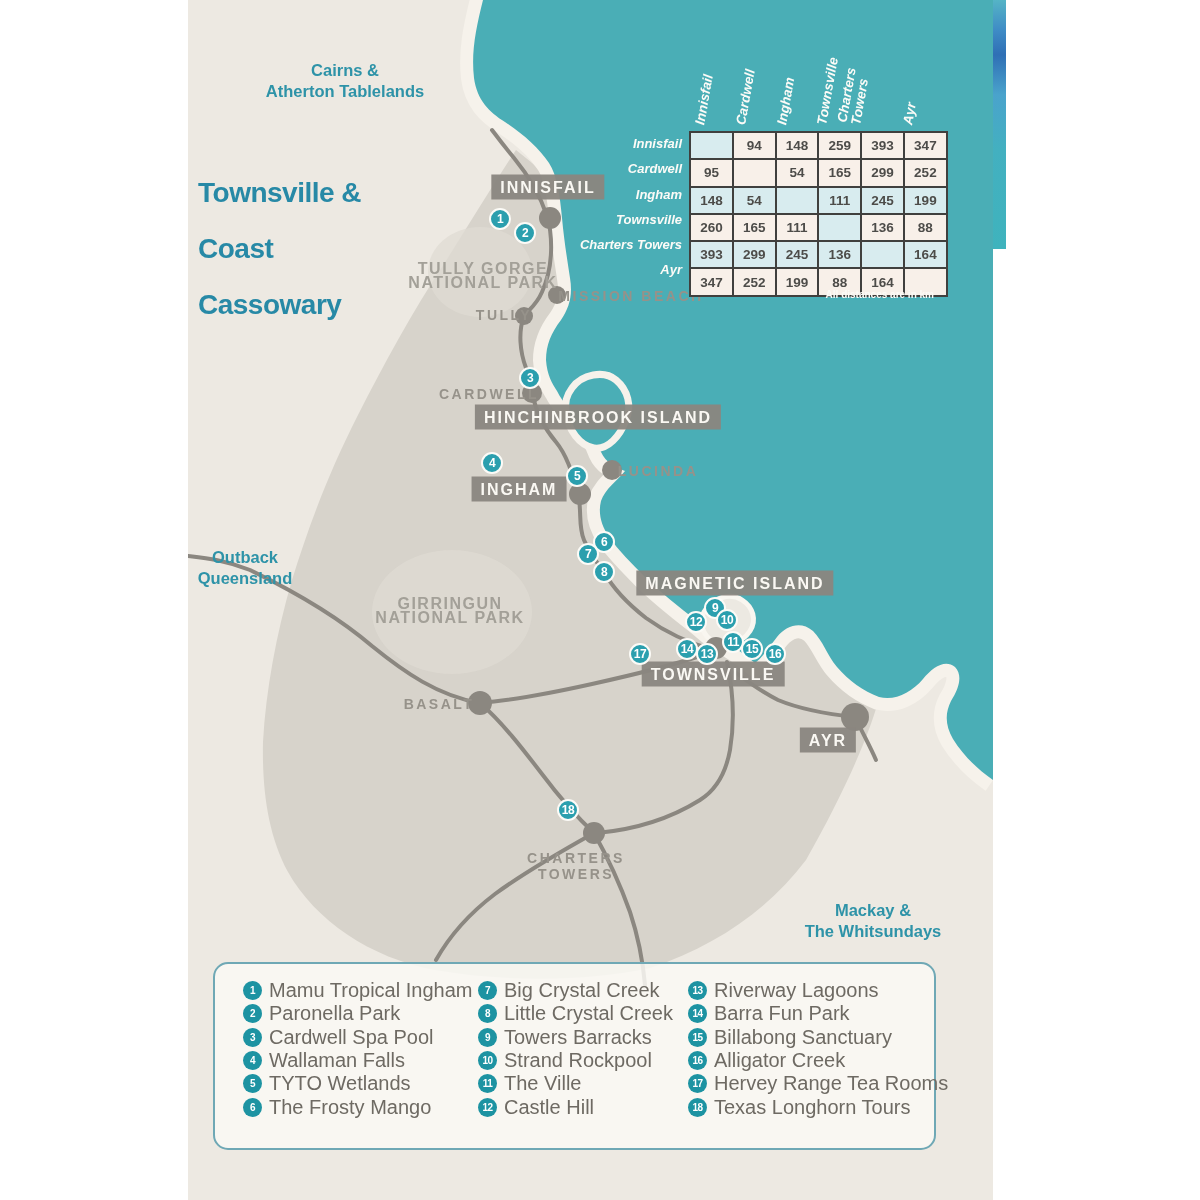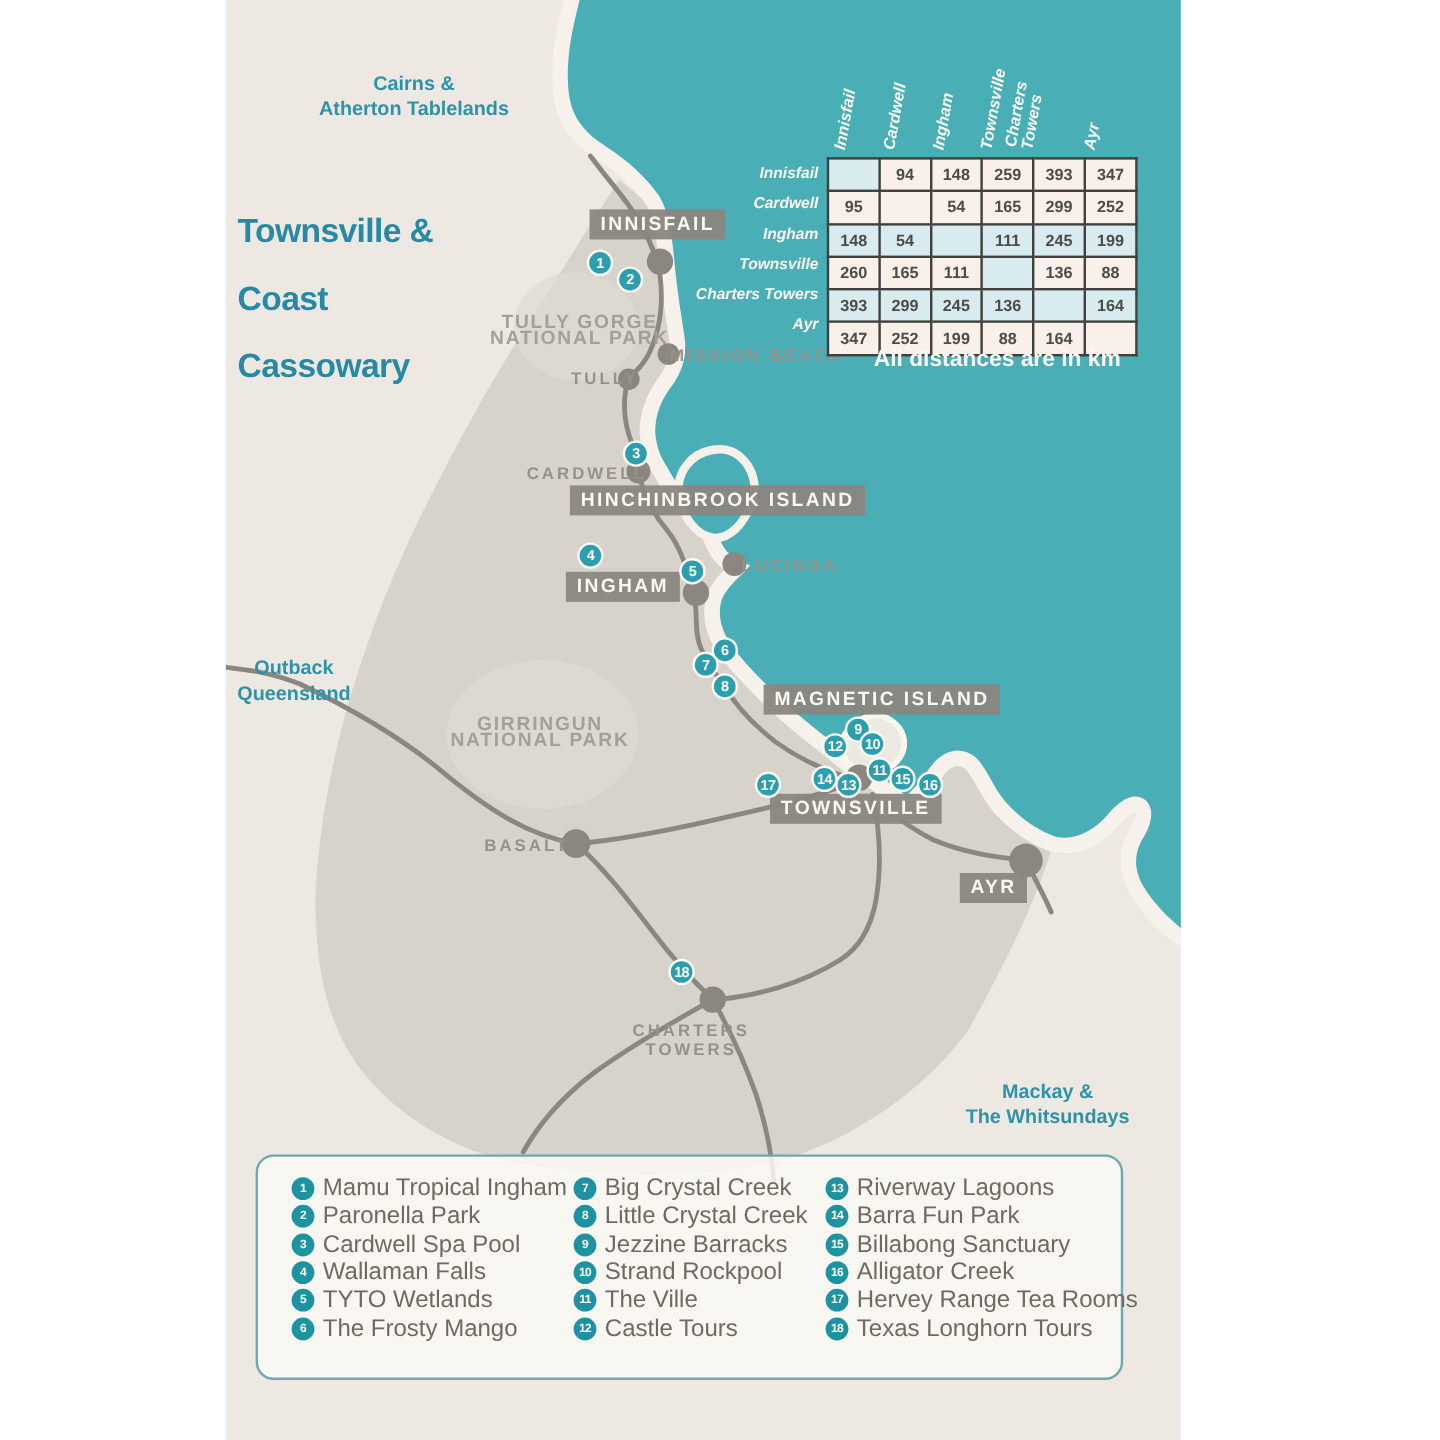--- a/index.html
+++ b/index.html
@@ -1,17 +1,17 @@
 <!DOCTYPE html>
 <html><head>
 <meta charset="utf-8">
 <style>
   html,body{margin:0;padding:0;background:#ffffff;}
   body{font-family:"Liberation Sans","DejaVu Sans",sans-serif;}
-  .stage{position:relative;width:984px;height:1200px;background:#ffffff;overflow:hidden;}
+  .stage{position:relative;width:1200px;height:1200px;background:#ffffff;overflow:hidden;}
   .map{position:absolute;left:188px;top:0;width:805px;height:1200px;background:#EDE9E2;overflow:hidden;}
   .map svg{position:absolute;left:0;top:0;}
   .photo-strip{position:absolute;left:993px;top:0;width:13px;height:249px;
     background:linear-gradient(180deg,#55b4c6 0%,#3f8cc6 12%,#2f6fb5 22%,#4aa3cc 38%,#43b0c0 60%,#3fb3bd 100%);}
   
   .abs{position:absolute;}
   .ctr{transform:translate(-50%,-50%);}
   .title{left:10px;top:165px;font-size:28px;font-weight:bold;line-height:56px;color:#2789A6;letter-spacing:-0.5px;}
   .teal-label{color:#2E93A8;font-size:16.5px;font-weight:bold;line-height:21px;text-align:center;white-space:nowrap;}
   .gray-box{background:rgba(138,134,128,0.95);color:#FAF8F3;font-weight:bold;font-size:16px;
@@ -28,21 +28,21 @@
   .dist-table tr:nth-child(3) td,.dist-table tr:nth-child(5) td{background:#D8ECEF;}
   .dist-table tr:nth-child(1) td.diag,.dist-table tr:nth-child(4) td.diag{background:#D8ECEF;}
   .row-labels{position:absolute;left:334px;top:131px;width:160px;}
   .row-labels div{height:25.3px;line-height:25.3px;text-align:right;color:#FCFBF7;
     font-size:13px;font-weight:bold;font-style:italic;}
   .col-headers{position:absolute;left:501px;top:0;width:245px;height:129px;}
   .col-headers .th{position:absolute;bottom:3px;transform-origin:0 100%;transform:rotate(-80deg);
     color:#FCFBF7;font-size:13.5px;font-weight:bold;font-style:italic;white-space:nowrap;line-height:14px;}
   .th span{display:block;}
   .dist-note{position:absolute;left:501px;top:289px;width:245px;text-align:right;
-    color:#FCFBF7;font-size:19px;font-weight:bold;}
+    color:#FCFBF7;font-size:10px;font-weight:bold;}
   
   .legend-box{position:absolute;left:25px;top:962px;width:719px;height:184px;border:2px solid #6FA8B5;
     border-radius:15px;background:rgba(250,249,245,0.85);}
   .legend-col{position:absolute;top:979px;}
   .legend-item{display:flex;align-items:center;height:23.3px;}
   .legend-num{flex:0 0 19px;width:19px;height:19px;border-radius:50%;background:#1D93A2;color:#fff;
     font-size:10px;font-weight:bold;display:flex;align-items:center;justify-content:center;margin-right:7px;letter-spacing:-0.5px;}
   .legend-label{color:#6E6A63;font-size:20px;white-space:nowrap;}
 </style>
 </head>
@@ -303,33 +303,33 @@
       <div class="legend-item">
           <span class="legend-num">7</span>
           <span class="legend-label">Big Crystal Creek</span>
         </div>
       <div class="legend-item">
           <span class="legend-num">8</span>
           <span class="legend-label">Little Crystal Creek</span>
         </div>
       <div class="legend-item">
           <span class="legend-num">9</span>
-          <span class="legend-label">Jezzine Barracks</span>
+          <span class="legend-label">Towers Barracks</span>
         </div>
       <div class="legend-item">
           <span class="legend-num">10</span>
           <span class="legend-label">Strand Rockpool</span>
         </div>
       <div class="legend-item">
           <span class="legend-num">11</span>
           <span class="legend-label">The Ville</span>
         </div>
       <div class="legend-item">
           <span class="legend-num">12</span>
-          <span class="legend-label">Castle Tours</span>
+          <span class="legend-label">Castle Hill</span>
         </div>
     </div>
     <div class="legend-col" style="left:500px;">
       <div class="legend-item">
           <span class="legend-num">13</span>
           <span class="legend-label">Riverway Lagoons</span>
         </div>
       <div class="legend-item">
           <span class="legend-num">14</span>
           <span class="legend-label">Barra Fun Park</span>

